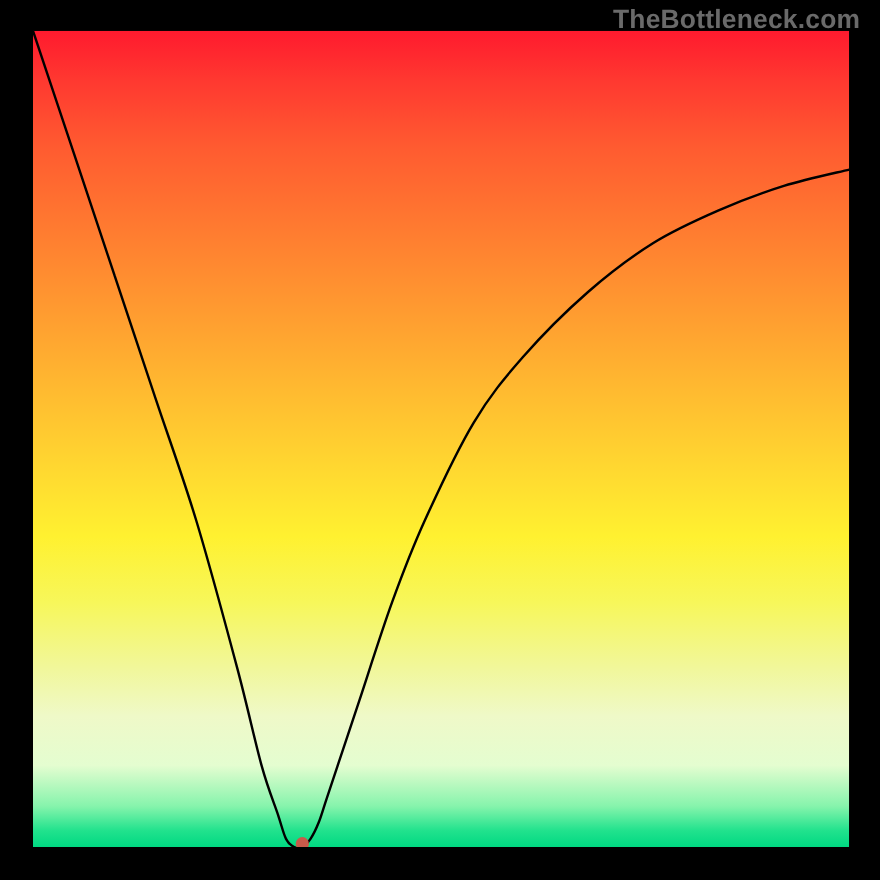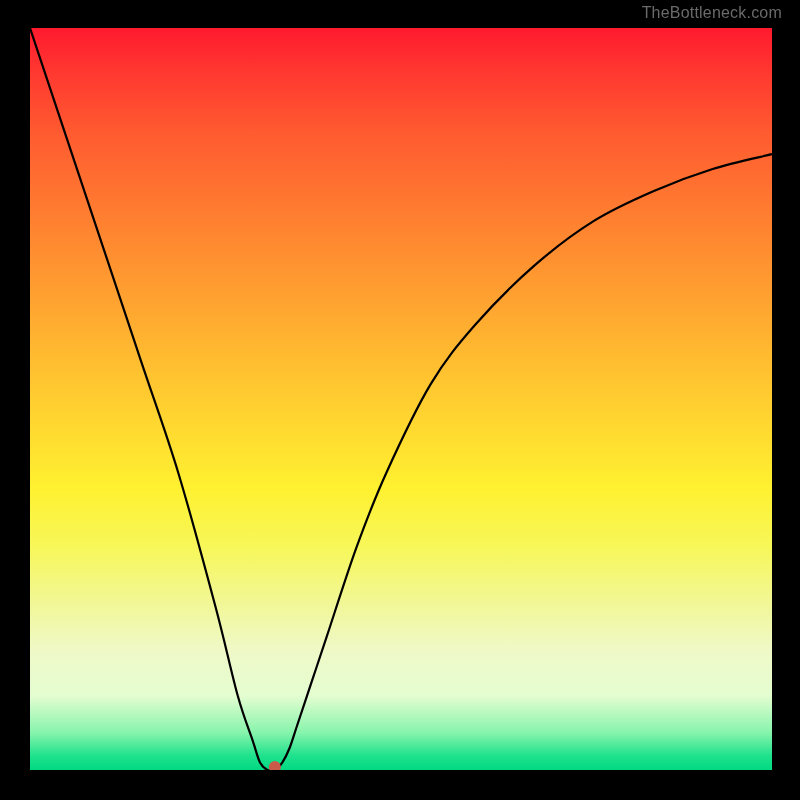--- a/index.html
+++ b/index.html
@@ -8,22 +8,22 @@
     height: 800px;
     background: #000;
     position: relative;
     font-family: Arial, sans-serif;
   }
   .watermark {
     position: absolute;
     top: 4px;
     right: 18px;
     color: #6a6a6a;
-    font-size: 16px;
-    font-weight: 400;
+    font-size: 24px;
+    font-weight: 700;
     letter-spacing: 0.2px;
     z-index: 10;
   }
   .plot-area {
     position: absolute;
     top: 28px;
     left: 30px;
     width: 742px;
     height: 742px;
     overflow: hidden;

